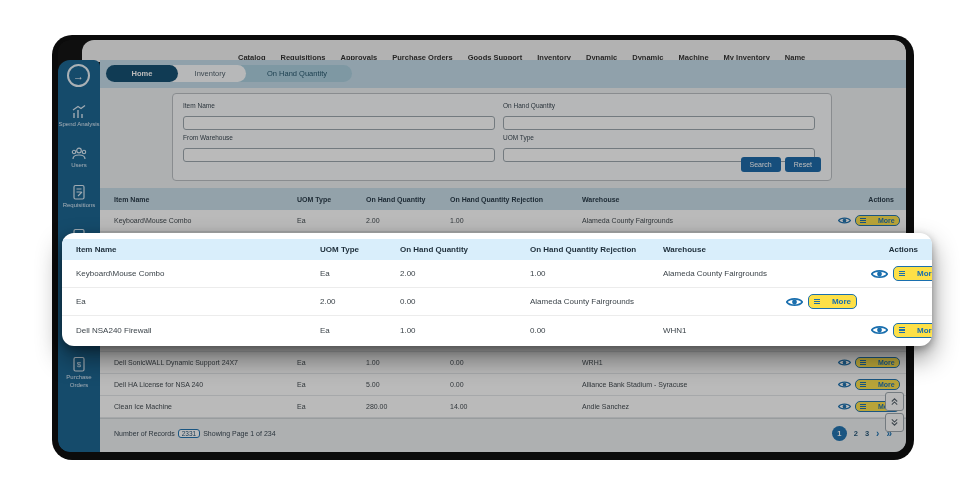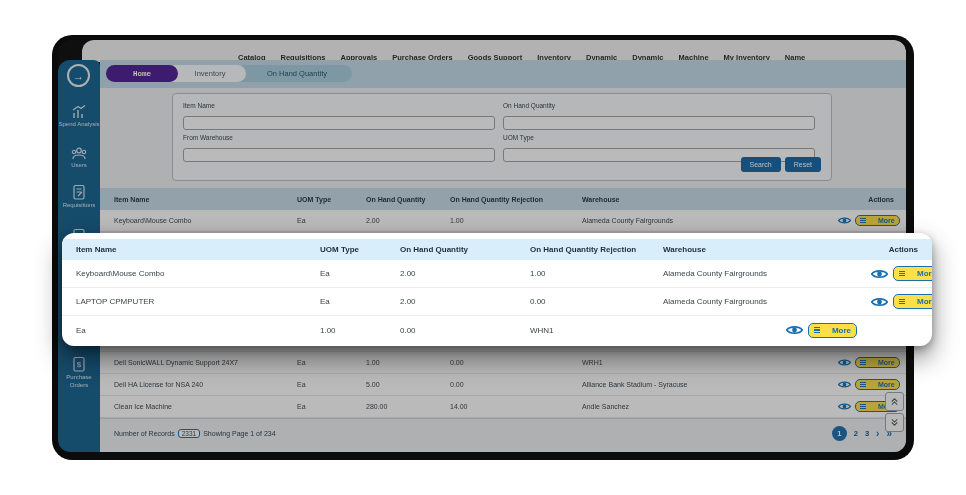--- a/index.html
+++ b/index.html
@@ -22,21 +22,21 @@
   .sb-arrow { position:absolute; left:9px; top:4px; width:23px; height:23px; border-radius:50%; border:2px solid #e8f2f8;
               color:#fff; font-size:11px; display:flex; align-items:center; justify-content:center; background:#14608f; }
   .sb-item { position:absolute; left:0; width:42px; text-align:center; color:#d9e9f4; }
   .sb-item .lbl { font-size:6px; line-height:1.25; display:block; margin-top:1px; }
   .sb-item svg { display:block; margin:0 auto; }
 
   
   .crumbbar { position:absolute; left:42px; top:20px; right:0; height:28px; background:#c3dcea; }
   .crumbs { position:absolute; left:6px; top:5px; display:flex; align-items:center; }
   .tab { height:17px; border-radius:9px; font-size:7.5px; display:flex; align-items:center; justify-content:center; white-space:nowrap; }
-  .tab.home { width:72px; background:#4c1d95; color:#fff; z-index:3; font-weight:700;font-family:Liberation Mono, monospace; }
+  .tab.home { width:72px; background:#0c4a6e; color:#fff; z-index:3; font-weight:700; }
   .tab.mid  { width:82px; background:#fbfdfe; color:#4a5a66; margin-left:-14px; z-index:2; padding-left:10px; }
   .tab.last { width:120px; background:#a9cfdf; color:#1d4f66; margin-left:-14px; z-index:1; padding-left:10px; }
 
   
   .content { position:absolute; left:42px; top:48px; right:0; bottom:0; background:#eef1f3; }
 
   
   .fpanel { position:absolute; left:72px; top:5px; width:660px; height:88px; background:#fafbfc; border:1px solid #b9bec2; border-radius:4px; }
   .ffield { position:absolute; }
   .ffield .flabel { font-size:6.5px; color:#33414c; margin-bottom:2px; display:block; }
@@ -388,21 +388,20 @@
             <span class="ham">
               <i></i>
               <i></i>
               <i></i>
             </span>
             <span>More</span>
           </span>
       </span>
     </div>
     <div class="prow pdrow">
-      <span class="cell">LAPTOP CPMPUTER</span>
       <span class="cell">Ea</span>
       <span class="cell">2.00</span>
       <span class="cell">0.00</span>
       <span class="cell">Alameda County Fairgrounds</span>
       <span class="cell actions">
         <span class="eye">
             <svg width="17" height="12" viewBox="0 0 24 16">
               <path d="M1 8 C5 2 19 2 23 8 C19 14 5 14 1 8 Z" fill="none" stroke="#1a6fae" stroke-width="2.4"></path>
               <circle cx="12" cy="8" r="3.4" fill="#1a6fae"></circle>
             </svg>
@@ -411,20 +410,21 @@
             <span class="ham">
               <i></i>
               <i></i>
               <i></i>
             </span>
             <span>More</span>
           </span>
       </span>
     </div>
     <div class="prow pdrow">
+      <span class="cell">Dell NSA240 Firewall</span>
       <span class="cell">Ea</span>
       <span class="cell">1.00</span>
       <span class="cell">0.00</span>
       <span class="cell">WHN1</span>
       <span class="cell actions">
         <span class="eye">
             <svg width="17" height="12" viewBox="0 0 24 16">
               <path d="M1 8 C5 2 19 2 23 8 C19 14 5 14 1 8 Z" fill="none" stroke="#1a6fae" stroke-width="2.4"></path>
               <circle cx="12" cy="8" r="3.4" fill="#1a6fae"></circle>
             </svg>

